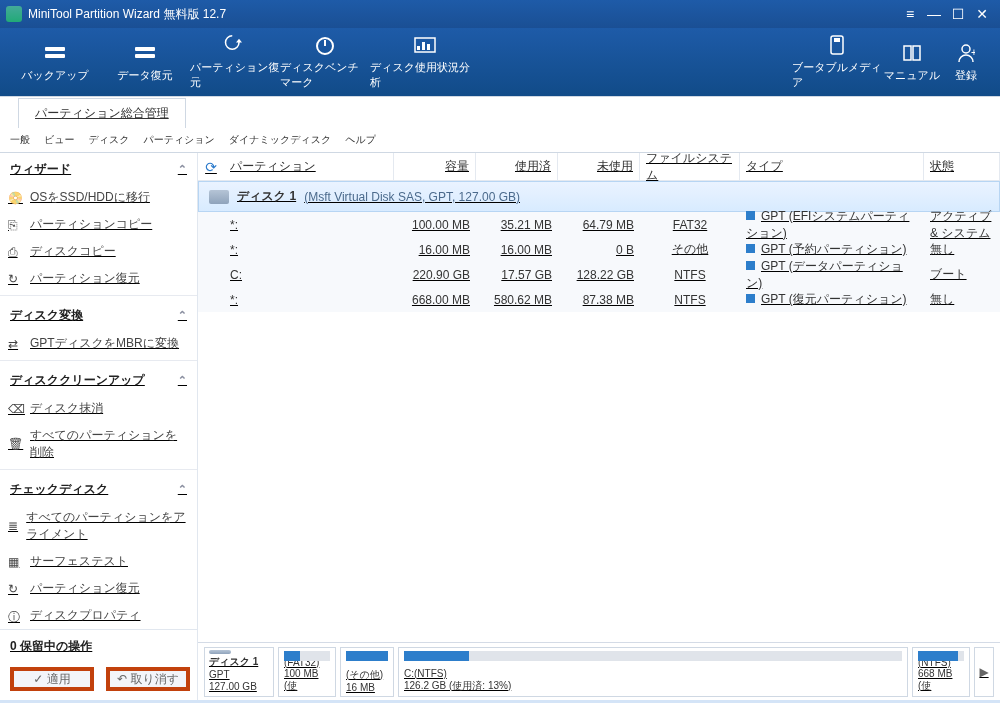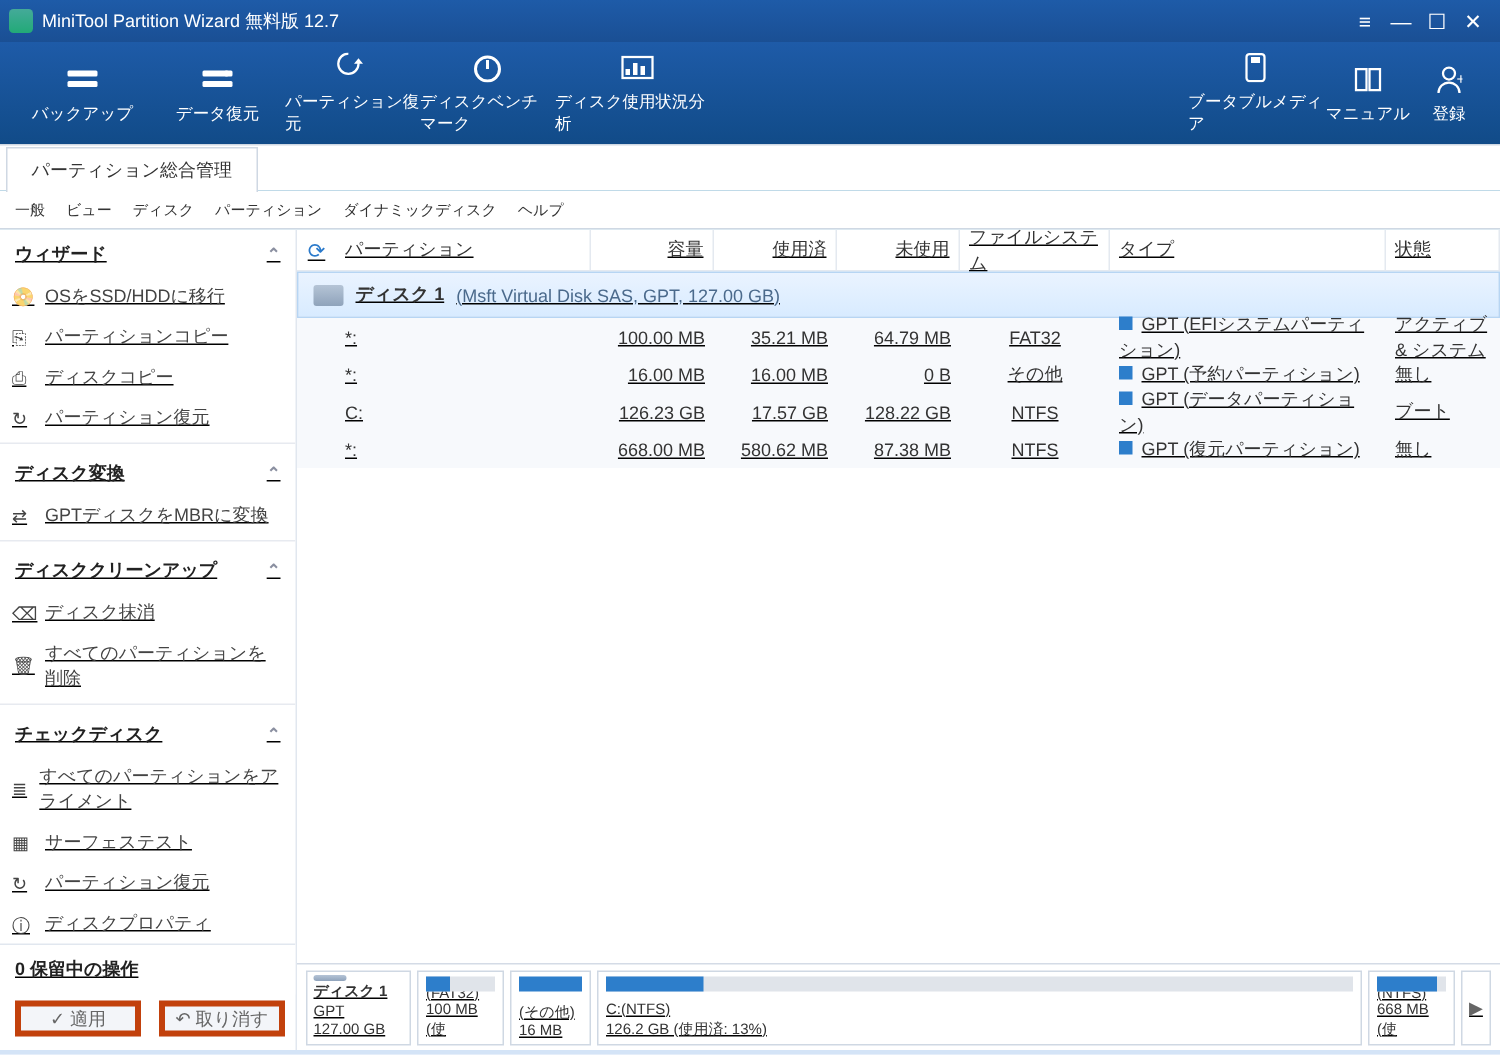--- a/index.html
+++ b/index.html
@@ -1,28 +1,28 @@
 <!DOCTYPE html>
 <html><head>
 <meta charset="utf-8">
 <style>
 * { box-sizing: border-box; margin: 0; padding: 0; font-family: "Segoe UI", "Meiryo", sans-serif; }
 body { background: #d4e4f7; width: 1000px; height: 703px; overflow: hidden; }
-.window { background: #0369a1; width: 1000px; height: 700px; display: flex; flex-direction: column; }
+.window { background: #7dd3fc; width: 1000px; height: 700px; display: flex; flex-direction: column; }
 .titlebar { background: linear-gradient(#1e5ba8,#1a4f94); height: 28px; display: flex; align-items: center; color: #fff; font-size: 12px; padding: 0 6px; }
 .titlebar .app-icon { width: 16px; height: 16px; background: linear-gradient(#4a9,#2a7); border-radius: 3px; margin-right: 6px; display:inline-block; }
 .titlebar .spacer { flex: 1; }
 .titlebar .ctl { width: 24px; text-align: center; font-size: 14px; cursor: default; }
 .toolbar { background: linear-gradient(#1e5ba8,#114b88); height: 68px; display: flex; align-items: center; padding: 0 10px; color:#fff; }
 .toolbar .tb-item { display:flex; flex-direction:column; align-items:center; justify-content:center; width: 90px; font-size: 11px; cursor:default; }
 .toolbar .tb-item .ic { width:28px; height:22px; margin-bottom:4px; display:flex; align-items:center; justify-content:center; }
 .toolbar .tb-item .ic svg { fill:#fff; }
 .toolbar .flex { flex:1; }
 .ribbon-tab { background:#fff; border-top:1px solid #cfd8e3; display:flex; }
-.ribbon-tab .tab { padding: 6px 16px; border:1px solid #cfd8e3; border-bottom:none; font-size:12px; color:#333; margin-left:4px; background:#fff; position:relative; top:1px; }
+.ribbon-tab .tab { padding: 6px 16px; border:1px solid #cfd8e3; border-bottom:none; font-size:12px; color:#333; margin-left:18px; background:#fff; position:relative; top:1px;text-decoration:underline; }
 .menubar { background:#fff; border-bottom:1px solid #cfd8e3; height:26px; display:flex; align-items:center; padding:0 10px; font-size:10px; color:#333; gap: 14px; }
 .menubar span { cursor:default; }
 .content { flex:1; display:flex; background:#f7f9fc; overflow:hidden;text-decoration:underline; }
 .sidebar { width:210px; background:#fff; border-right:1px solid #e1e7ef; font-size:12px; color:#444; overflow-y:auto; }
 .sidebar .group-hdr { font-weight:bold; padding:8px 10px 6px 10px; display:flex; align-items:center; justify-content:space-between; color:#222; }
 .sidebar .group-hdr .chev { color:#8a8fa0; font-size:11px; }
 .sidebar .item { padding:5px 10px 5px 26px; display:flex; align-items:center; gap:8px; cursor:default; position:relative; }
 .sidebar .item .sic { width:14px; height:14px; display:inline-block; margin-left:-18px; }
 .sidebar hr { border:none; border-top:1px solid #e7eaf0; margin:3px 0;}
 .sidebar .pending-hdr { font-weight:bold; padding:8px 10px; color:#222; border-top:1px solid #e1e7ef; background:#fff; }
@@ -254,21 +254,21 @@
             <span class="col c-part">*:</span>
     <span class="col c-cap" style="text-align:right;width:82px;display:inline-block">16.00 MB</span>
     <span class="col c-used" style="text-align:right;width:82px;display:inline-block">16.00 MB</span>
     <span class="col c-unused" style="text-align:right;width:82px;display:inline-block">0 B</span>
     <span class="col c-fs" style="width:100px;display:inline-block;text-align:center">その他</span>
     <span class="col c-type" style="width:184px;display:inline-block"><span class="sq"></span>GPT (予約パーティション)</span>
     <span class="col c-stat">無し</span>
           </div>
           <div class="partrow">
             <span class="col c-part">C:</span>
-    <span class="col c-cap" style="text-align:right;width:82px;display:inline-block">126.23 GB</span>
+    <span class="col c-cap" style="text-align:right;width:82px;display:inline-block">220.90 GB</span>
     <span class="col c-used" style="text-align:right;width:82px;display:inline-block">17.57 GB</span>
     <span class="col c-unused" style="text-align:right;width:82px;display:inline-block">128.22 GB</span>
     <span class="col c-fs" style="width:100px;display:inline-block;text-align:center">NTFS</span>
     <span class="col c-type" style="width:184px;display:inline-block"><span class="sq"></span>GPT (データパーティション)</span>
     <span class="col c-stat">ブート</span>
           </div>
           <div class="partrow">
             <span class="col c-part">*:</span>
     <span class="col c-cap" style="text-align:right;width:82px;display:inline-block">668.00 MB</span>
     <span class="col c-used" style="text-align:right;width:82px;display:inline-block">580.62 MB</span>

